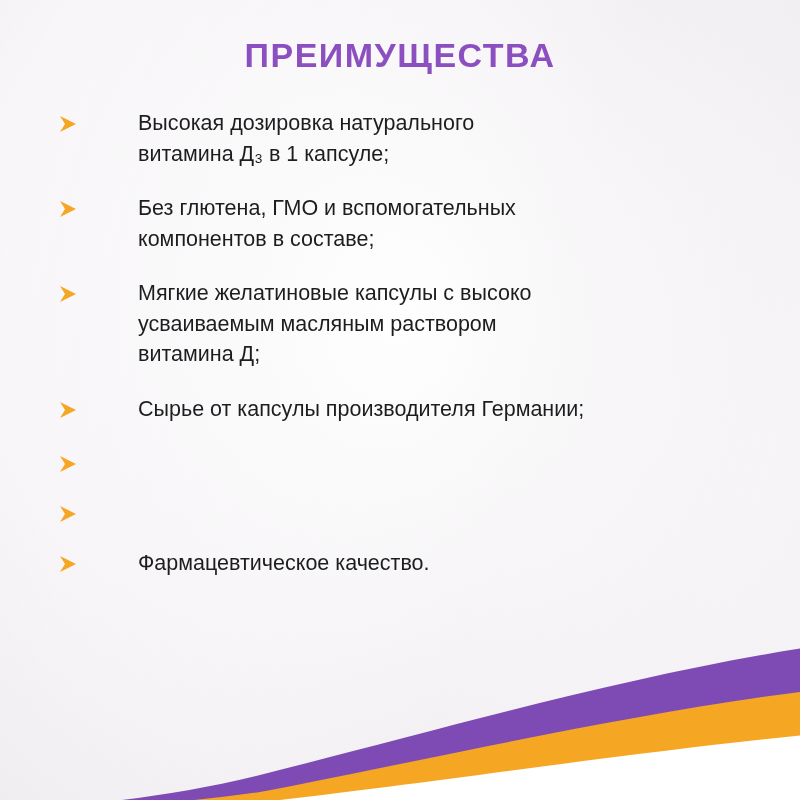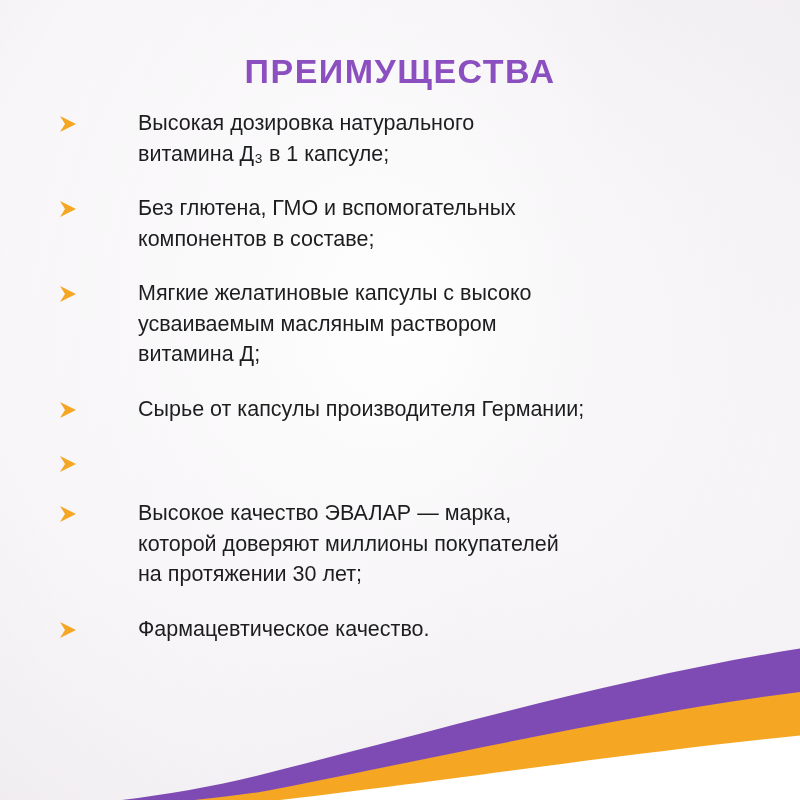--- a/index.html
+++ b/index.html
@@ -29,21 +29,20 @@
   .title {
     position: absolute;
     top: 36px;
     left: 0;
     width: 100%;
     text-align: center;
     font-size: 34px;
     font-weight: bold;
     letter-spacing: 1.5px;
     color: #8b4fc0;
-    margin-top: 16px;
   }
   .list {
     position: absolute;
     top: 108px;
     left: 58px;
     width: 700px;
   }
   .item {
     display: flex;
     align-items: flex-start;
@@ -146,23 +145,20 @@
           </svg>
       </span>
     </div>
 
     <div class="item">
       <span class="bullet">
         <svg width="22" height="20" viewBox="0 0 22 20">
             <path d="M2 2 L18 10 L2 18 L7 10 Z" fill="#f5a623"></path>
           </svg>
       </span>
-      <span class="item-text">Высокое качество ЭВАЛАР — марка,
-которой доверяют миллионы покупателей
-на протяжении 30 лет;</span>
     </div>
 
     <div class="item">
       <span class="bullet">
         <svg width="22" height="20" viewBox="0 0 22 20">
             <path d="M2 2 L18 10 L2 18 L7 10 Z" fill="#f5a623"></path>
           </svg>
       </span>
       <span class="item-text">Фармацевтическое качество.</span>
     </div>

